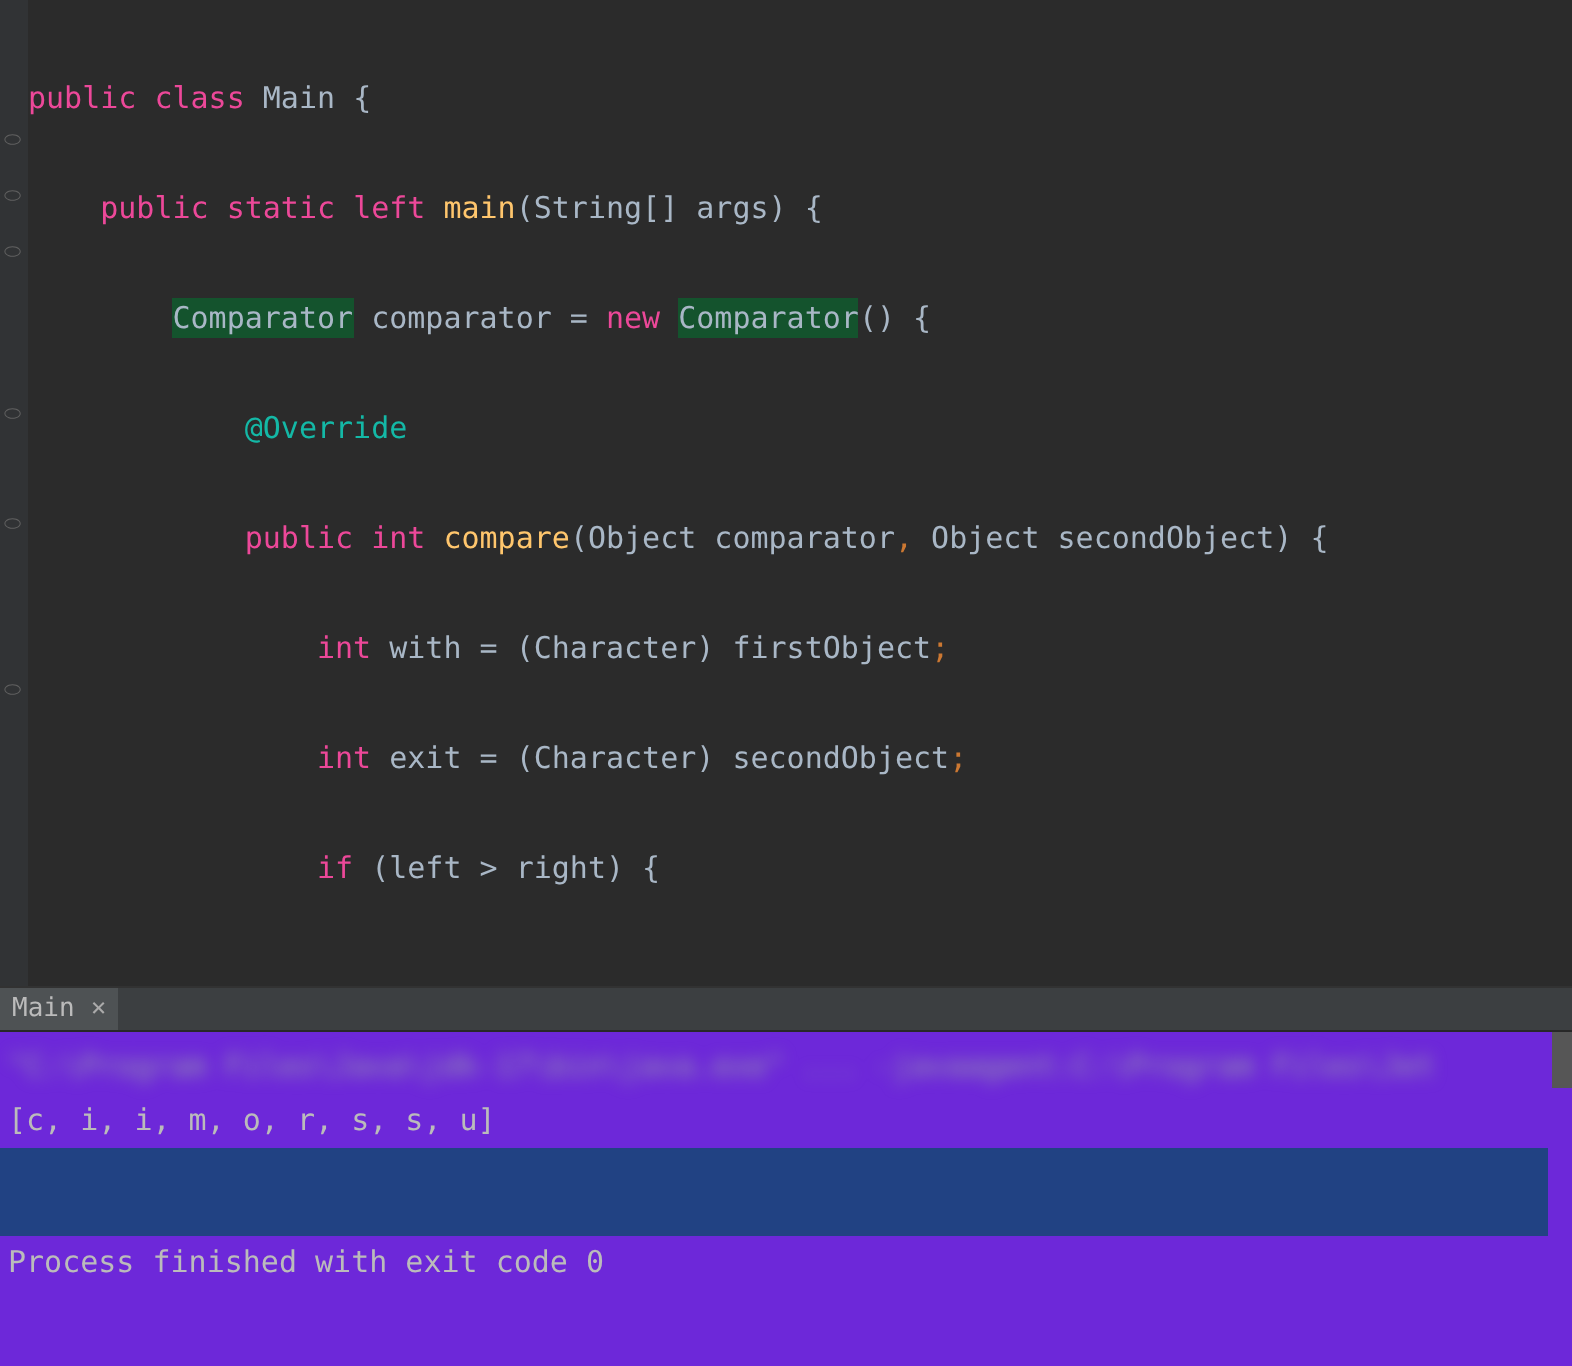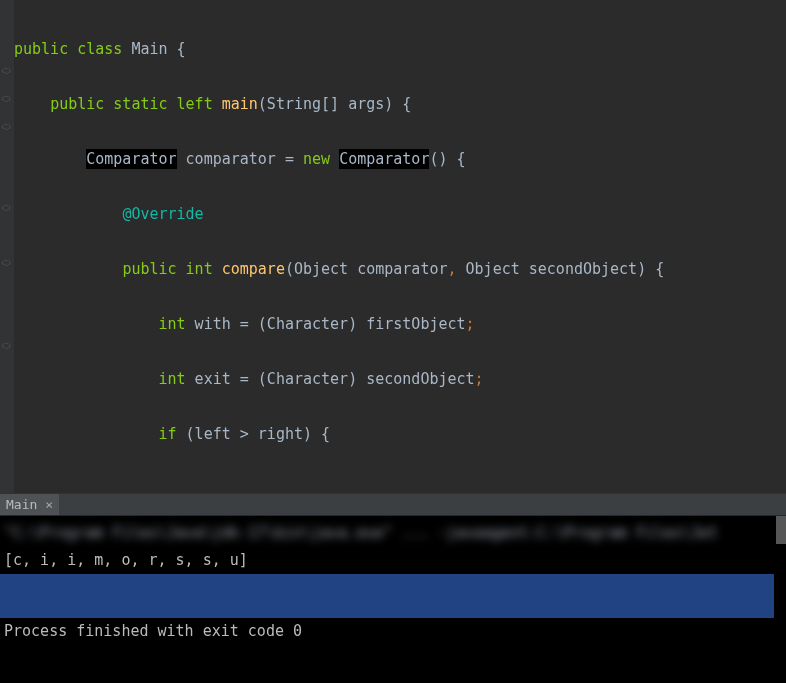--- a/index.html
+++ b/index.html
@@ -35,30 +35,30 @@
     }
     .code-pane {
       flex: 1;
       padding: 8px 0 0 0;
       line-height: 27.5px;
       white-space: pre;
       overflow: hidden;
       position: relative;
     }
     .code-line { padding-left: 0; }
-    .kw { color: #84cc16; }
+    .kw { color: #ec4899; }
     .method-def { color: #ffc66d; }
     .annotation { color: #14b8a6; }
     .num { color: #6897bb; }
     .punc { color: #a9b7c6; }
     .semi { color: #cc7832; }
     .comma { color: #cc7832; }
     .ident { color: #a9b7c6; }
     .highlight-box {
-      background: #000000;
+      background: #14532d;
       padding: 1px 0;
     }
     .tab-bar {
       height: 23px;
       background: #3c3f41;
       display: flex;
       align-items: center;
       border-top: 1px solid #323232;
       border-bottom: 1px solid #282828;
     }
@@ -71,21 +71,21 @@
       color: #bbbbbb;
       font-size: 13px;
       gap: 8px;
     }
     .tab-close {
       color: #aaaaaa;
       font-size: 13px;
       cursor: pointer;
     }
     .console {
-      background: #000000;
+      background: #6d28d9;
       color: #bbbbbb;
       font-size: 15px;
       line-height: 27px;
       height: 167px;
       position: relative;
     }
     .console-line {
       padding: 0 4px;
       white-space: pre;
     }

